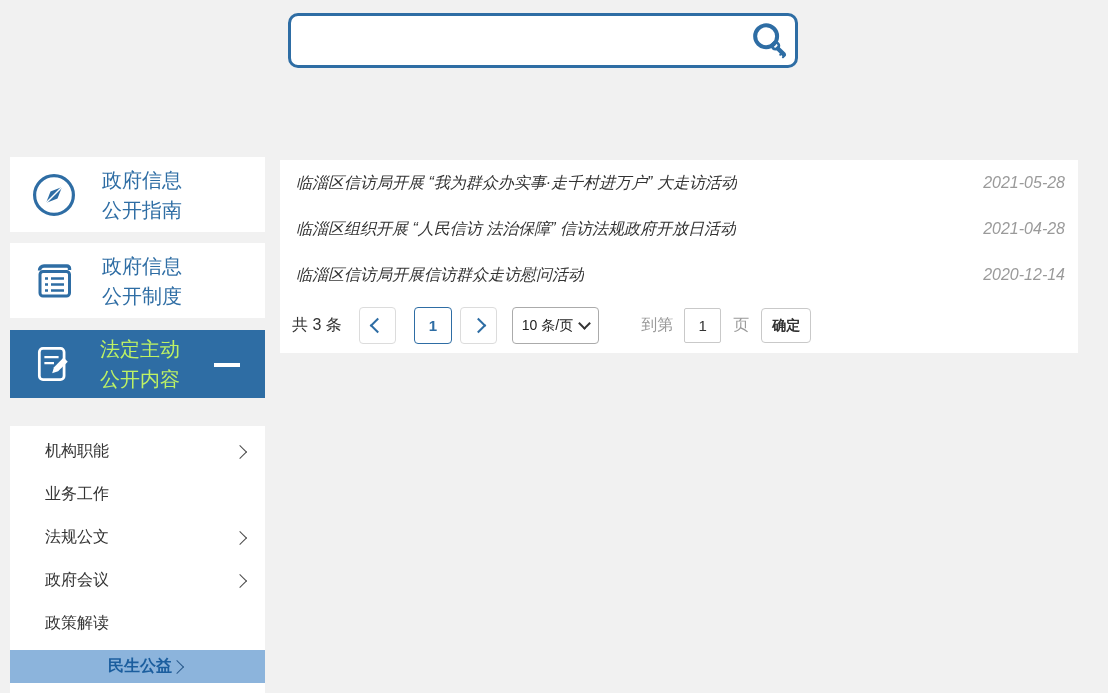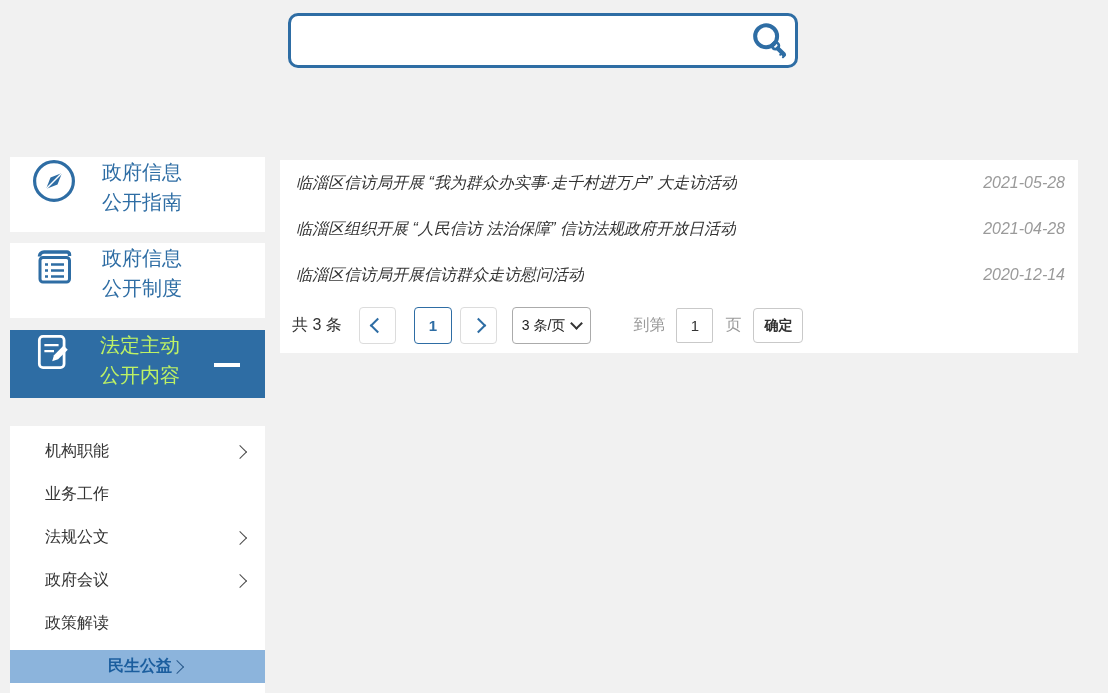--- a/index.html
+++ b/index.html
@@ -9,21 +9,21 @@
   
   .search-box{position:absolute;left:288px;top:13px;width:510px;height:55px;background:#fff;
               border:3px solid #2e6da4;border-radius:10px;box-sizing:border-box;
               display:flex;align-items:center;}
   .search-box input{flex:1;height:100%;border:none;outline:none;background:transparent;
                     font-size:18px;padding:0 12px;font-family:inherit;}
   .search-btn{width:52px;height:100%;display:flex;align-items:center;justify-content:center;
               cursor:pointer;background:transparent;border:none;}
 
   
-  .side-card{position:absolute;left:10px;width:255px;background:#fff;display:flex;}
+  .side-card{position:absolute;left:10px;width:255px;background:#fff;display:flex;align-items:center;}
   .side-card .icn{width:48px;height:48px;margin-left:20px;flex:0 0 auto;}
   .side-card .txt{margin-left:24px;font-size:20px;line-height:30px;color:#2e6da4;}
   #card-guide{top:157px;height:75px;}
   #card-system{top:243px;height:75px;}
   #card-active{top:330px;height:68px;background:#2e6da4;}
   #card-active .txt{color:#bef264;}
   #card-active .icn{width:44px;height:44px;margin-left:22px;}
   .minus{position:absolute;right:25px;top:33px;width:26px;height:4px;background:#fff;}
 
   .submenu{position:absolute;left:10px;top:398px;width:255px;height:295px;background:#fff;
@@ -183,21 +183,21 @@
     <div class="pager">
       <span class="pg-total">共 3 条</span>
       <button class="pg-btn pg-prev">
         <span class="chev left"></span>
       </button>
       <button class="pg-btn pg-cur">1</button>
       <button class="pg-btn pg-next">
         <span class="chev right"></span>
       </button>
       <div class="pg-size">
-        <span>3 条/页</span>
+        <span>10 条/页</span>
         <span class="chev down"></span>
       </div>
       <span class="pg-goto-label">到第</span>
       <input class="pg-goto-input" value="1" style="">
       <span class="pg-goto-unit">页</span>
       <button class="pg-confirm">确定</button>
     </div>
   </div>
 
 </div>

